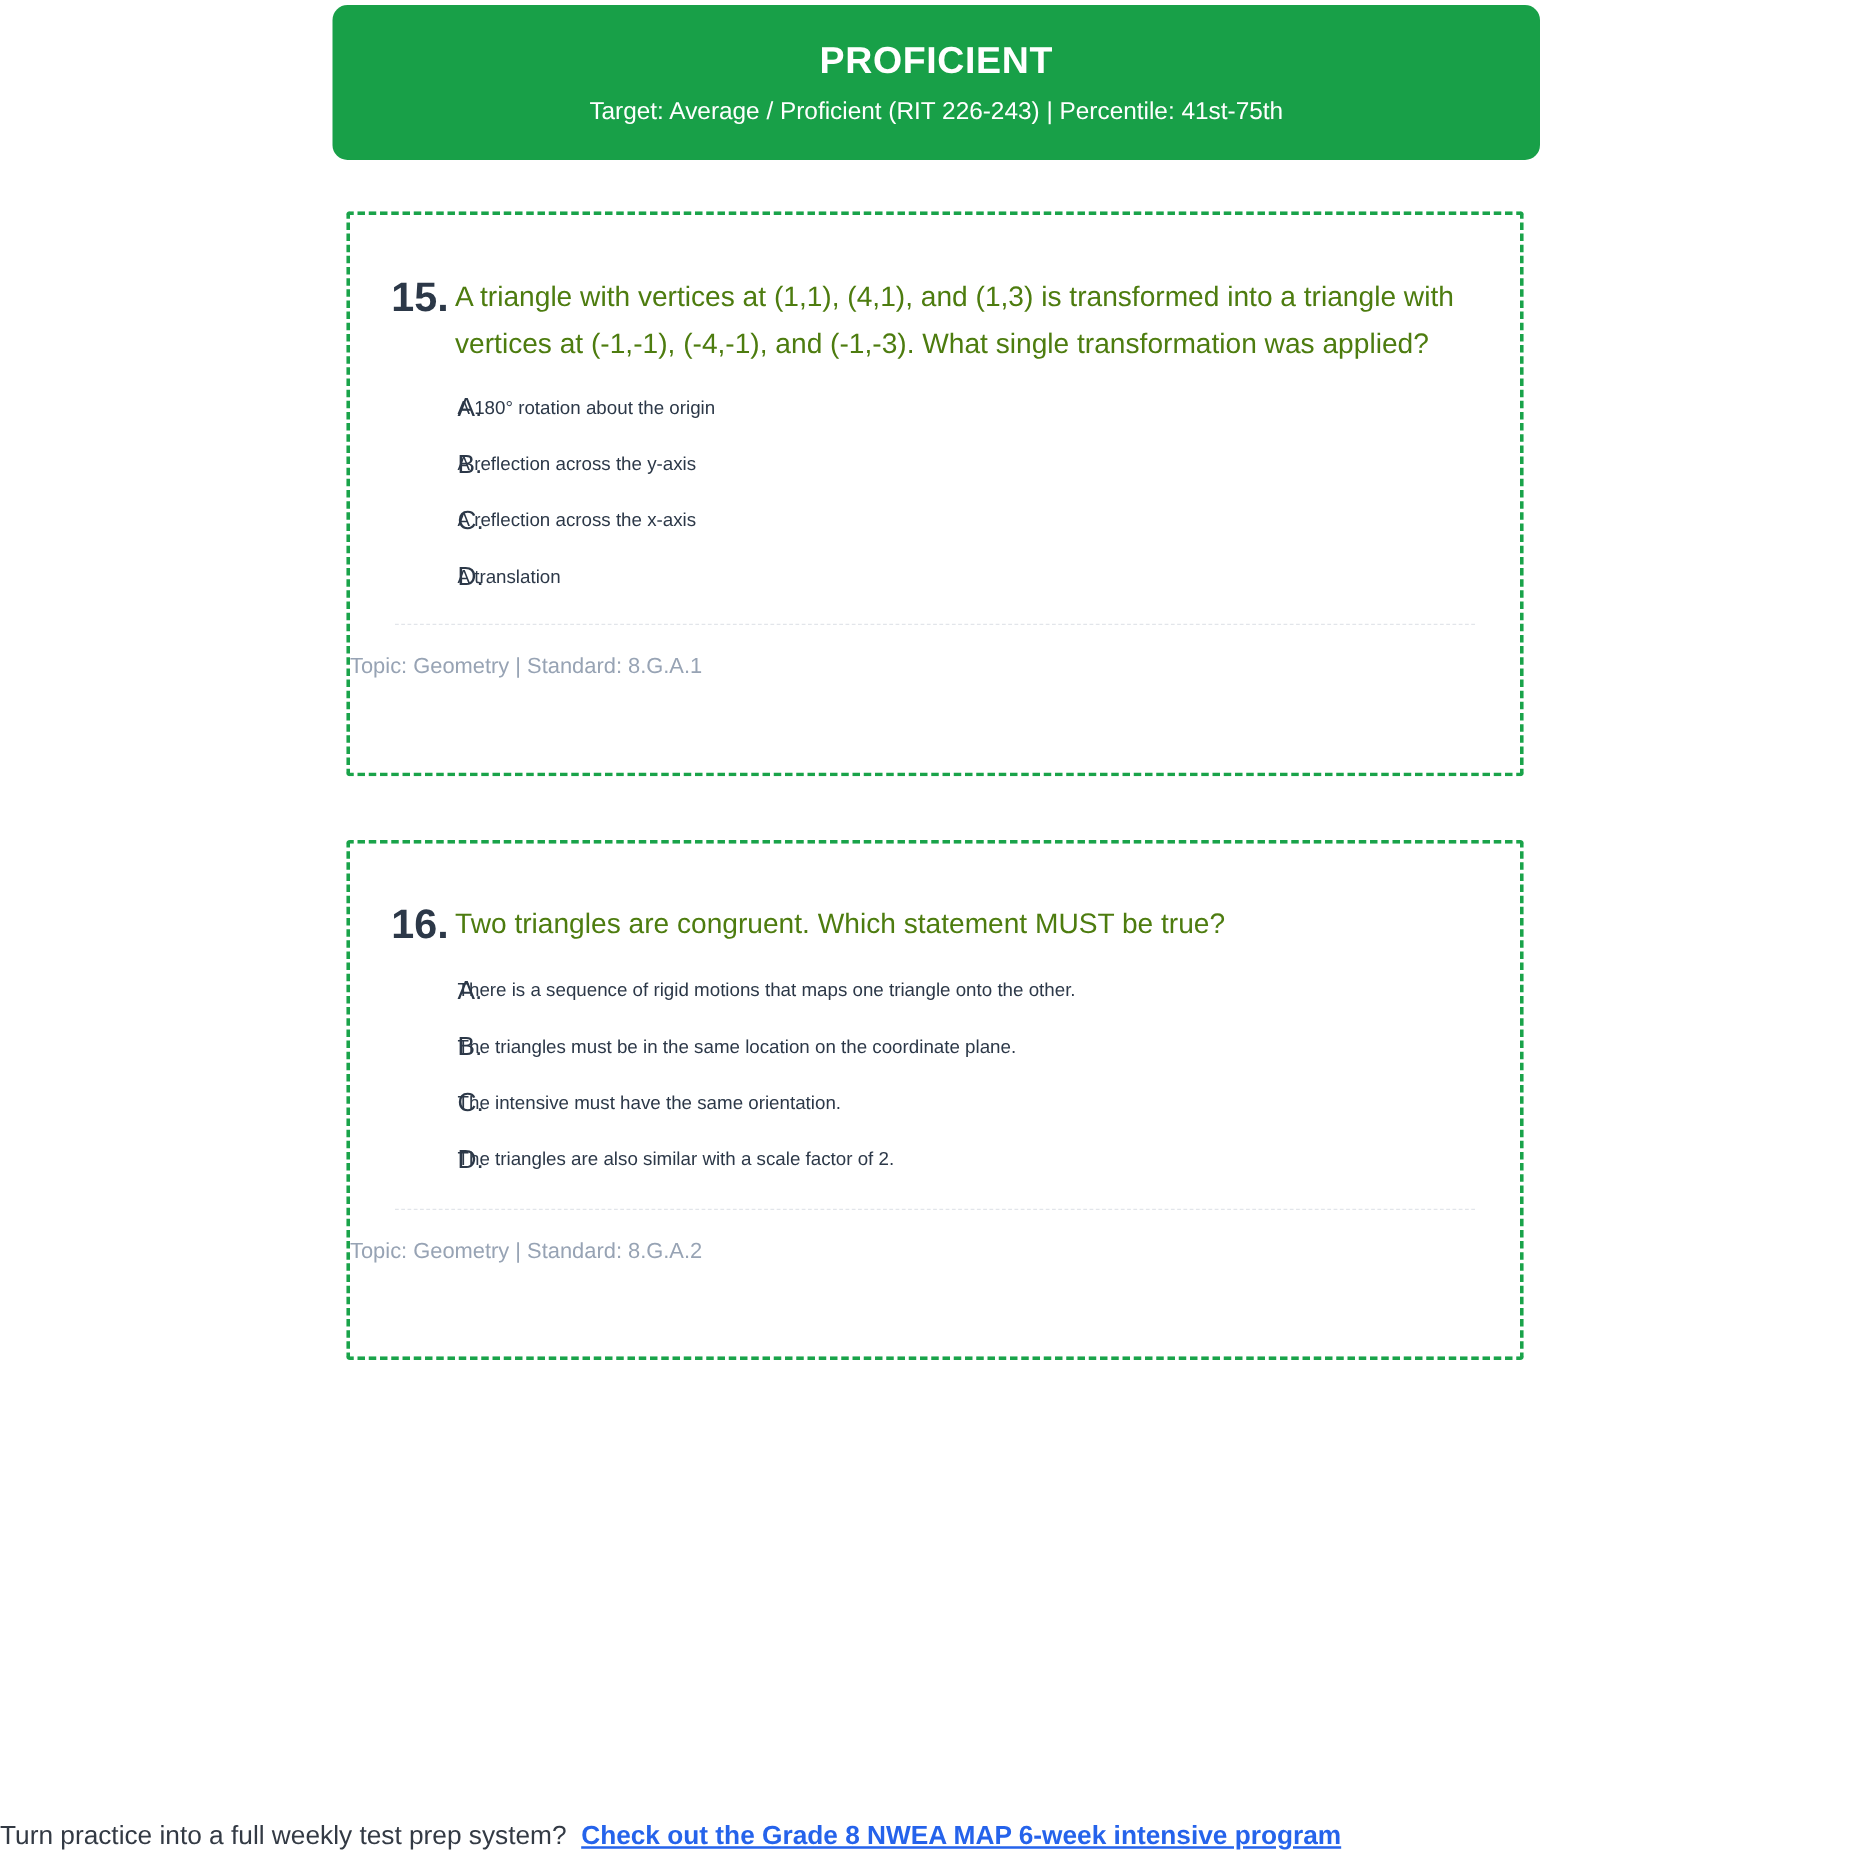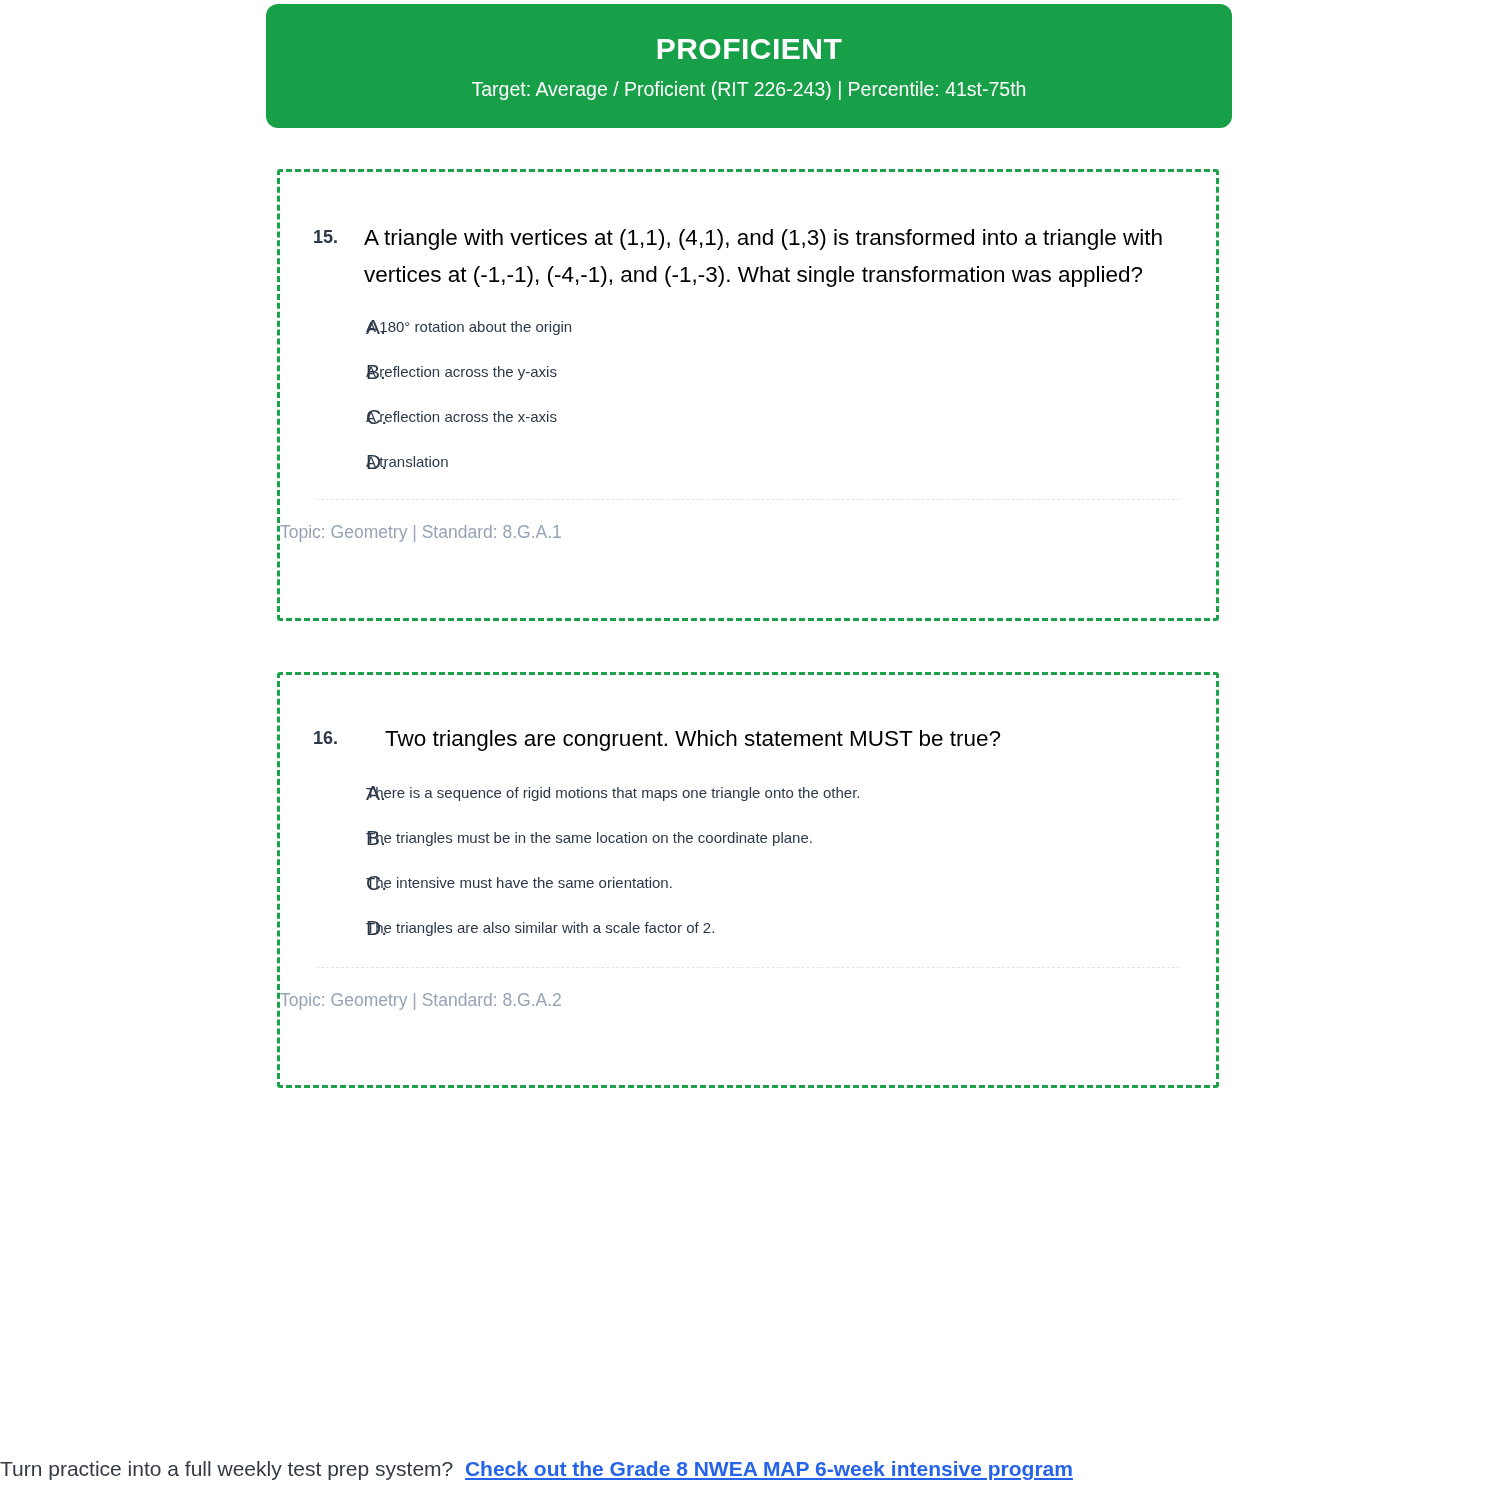--- a/index.html
+++ b/index.html
@@ -69,33 +69,33 @@
   .q-row {
     display: flex;
     align-items: flex-start;
   }
   .q-num {
     width: 84px;
     flex: 0 0 84px;
     padding-left: 33px;
     box-sizing: border-box;
     color: #2c3848;
-    font-size: 18px;
+    font-size: 33px;
     font-weight: bold;
     line-height: 37px;
   }
   .q-text {
     flex: 1 1 auto;
     padding-right: 52px;
-    color: #000000;
+    color: #4d7c0f;
     font-size: 22.5px;
     line-height: 37px;
   }
   #card-15 .q-row { padding-top: 47px; }
-  #card-16 .q-row { padding-top: 45px; gap: 21px; }
+  #card-16 .q-row { padding-top: 45px; }
 
   .options {
     margin-top: 18px;
   }
   #card-16 .options { margin-top: 20px; }
 
   .option {
     display: flex;
     align-items: flex-start;
     margin-bottom: 14px;

